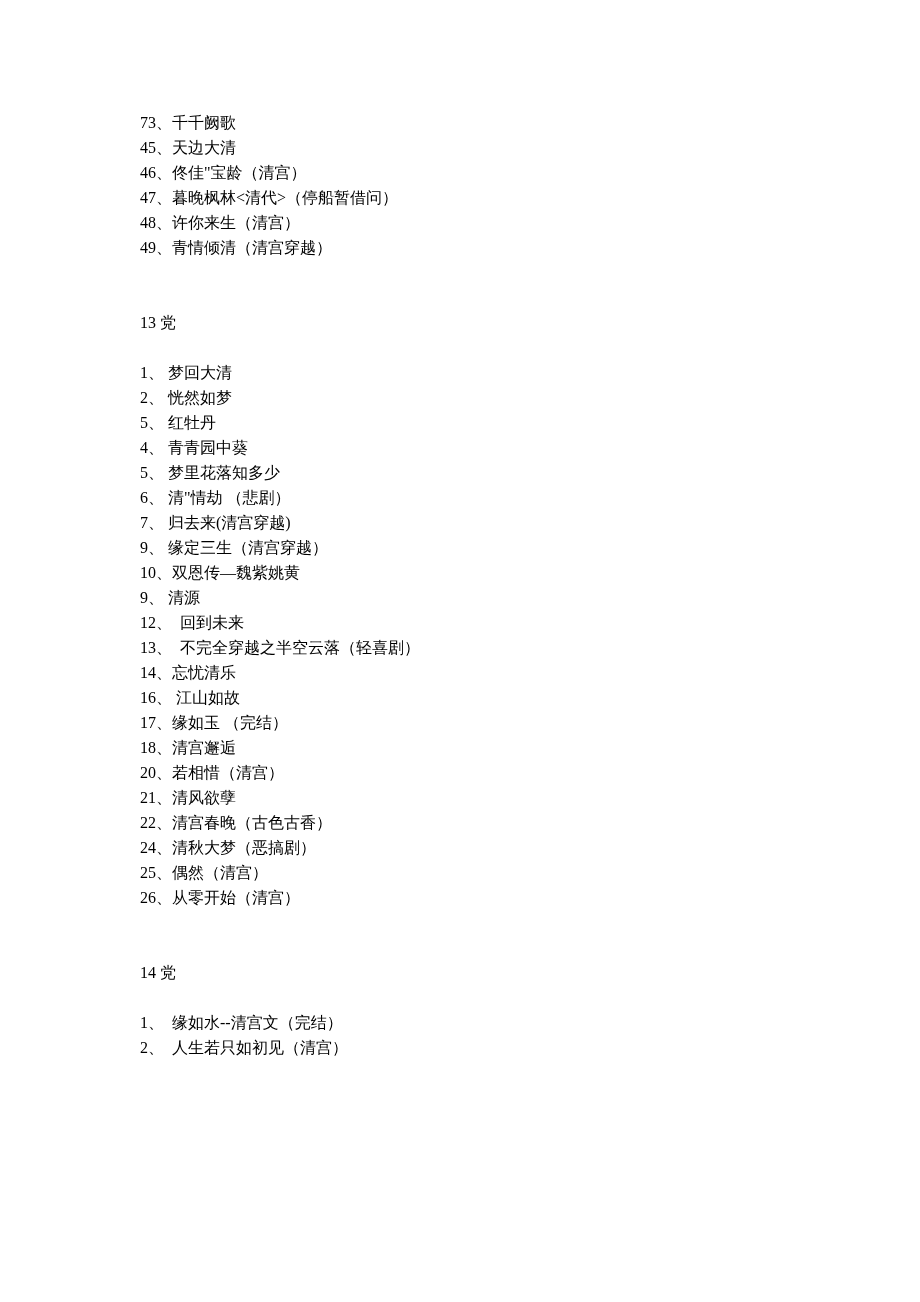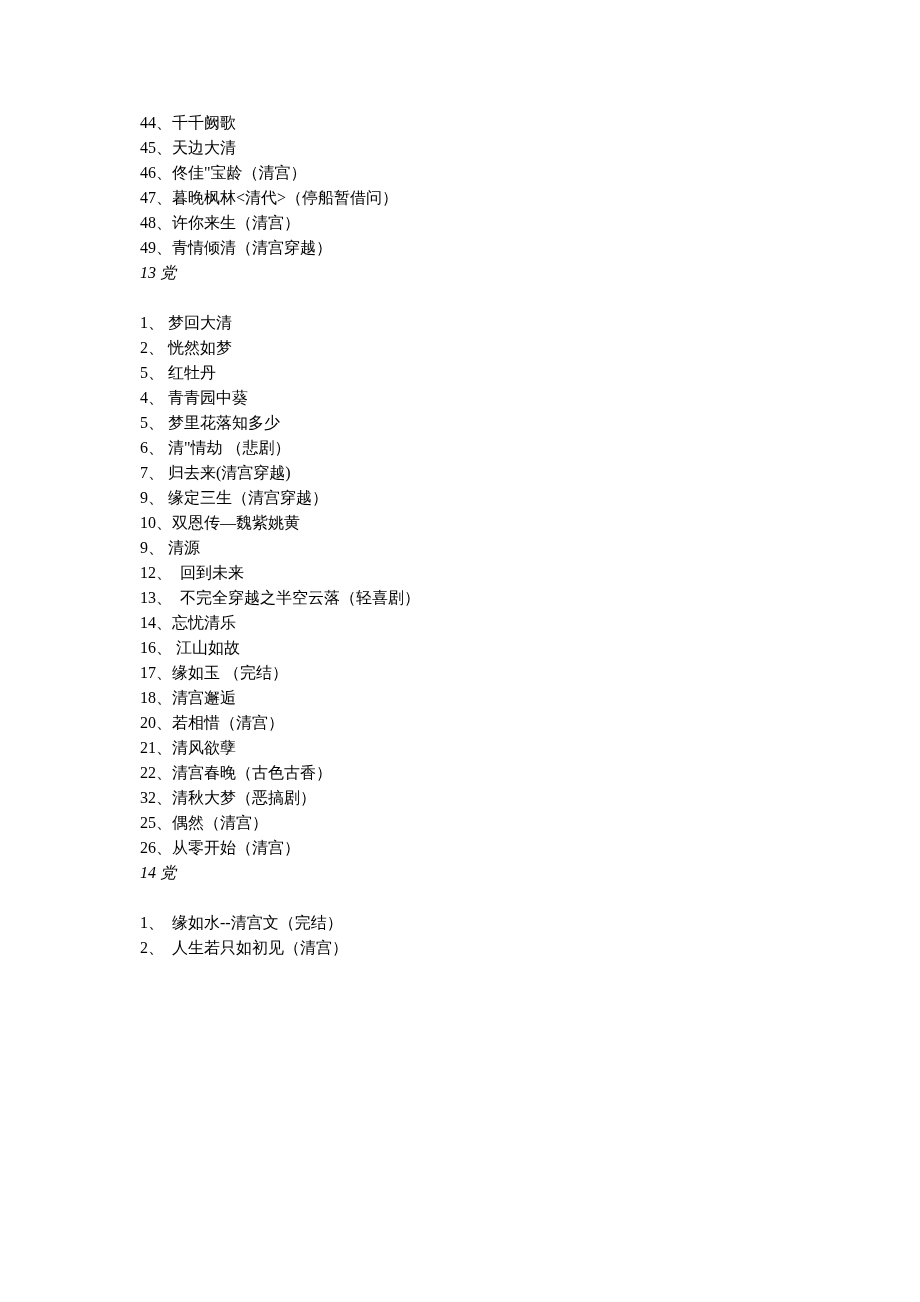--- a/index.html
+++ b/index.html
@@ -13,34 +13,34 @@
   }
   .page {
     padding: 110px 140px 100px 140px;
   }
   .line {
     line-height: 25px;
     white-space: pre;
   }
   .section-title {
     line-height: 25px;
+    margin-top: 50px;
     margin-bottom: 25px;
-    font-style: italic;
   }
   .group {
     
   }
 </style>
 </head>
 <body>
 
 <div class="page">
 
   <div class="group">
-    <div class="line">44、千千阙歌</div>
+    <div class="line">73、千千阙歌</div>
     <div class="line">45、天边大清</div>
     <div class="line">46、佟佳"宝龄（清宫）</div>
     <div class="line">47、暮晚枫林&lt;清代&gt;（停船暂借问）</div>
     <div class="line">48、许你来生（清宫）</div>
     <div class="line">49、青情倾清（清宫穿越）</div>
   </div>
 
   <div class="section-title">13 党</div>
 
   <div class="group">
@@ -56,21 +56,21 @@
     <div class="line">9、 清源</div>
     <div class="line">12、  回到未来</div>
     <div class="line">13、  不完全穿越之半空云落（轻喜剧）</div>
     <div class="line">14、忘忧清乐</div>
     <div class="line">16、 江山如故</div>
     <div class="line">17、缘如玉 （完结）</div>
     <div class="line">18、清宫邂逅</div>
     <div class="line">20、若相惜（清宫）</div>
     <div class="line">21、清风欲孽</div>
     <div class="line">22、清宫春晚（古色古香）</div>
-    <div class="line">32、清秋大梦（恶搞剧）</div>
+    <div class="line">24、清秋大梦（恶搞剧）</div>
     <div class="line">25、偶然（清宫）</div>
     <div class="line">26、从零开始（清宫）</div>
   </div>
 
   <div class="section-title">14 党</div>
 
   <div class="group">
     <div class="line">1、  缘如水--清宫文（完结）</div>
     <div class="line">2、  人生若只如初见（清宫）</div>
   </div>

